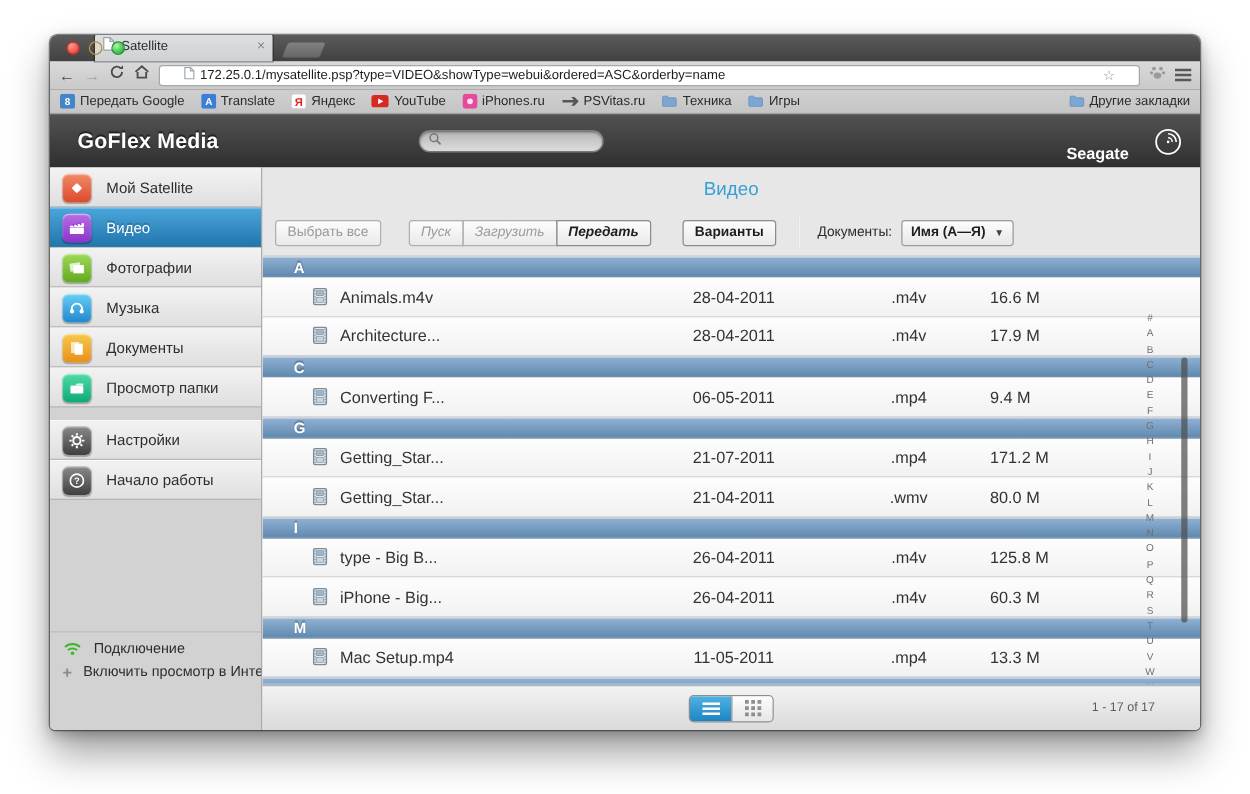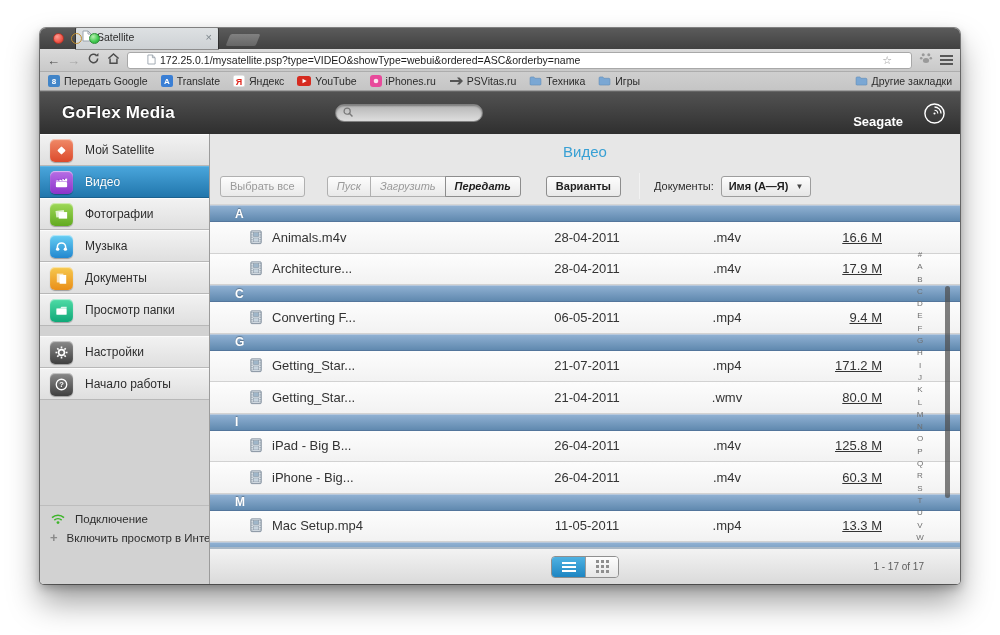--- a/index.html
+++ b/index.html
@@ -96,21 +96,21 @@
   .listarea { flex:1; overflow:hidden; position:relative; background:#ececec; border-top:1px solid #d5d5d5; }
   .section-bar { height:17px; background:linear-gradient(#8fb0d2,#6089af); border-top:1px solid #b7c8dc;
     border-bottom:1px solid #54769c; display:flex; align-items:center; }
   .section-letter { color:#fff; font-size:12px; font-weight:bold; padding-left:25px; text-shadow:0 -1px 1px rgba(0,0,0,.3); }
   .file-row { height:31.5px; background:linear-gradient(#fdfdfd,#f2f2f2); border-bottom:1px solid #d2d2d2;
     display:flex; align-items:center; font-size:13px; color:#333; }
   .c-icon { width:62px; padding-left:38px; flex:none; display:flex; align-items:center; }
   .c-name { flex:1; white-space:nowrap; overflow:hidden; }
   .c-date { width:150px; text-align:center; flex:none; }
   .c-ext { width:130px; text-align:center; flex:none; }
-  .c-size { width:90px; text-align:right; flex:none;text-decoration:underline; }
+  .c-size { width:90px; text-align:left; flex:none; }
   .c-end { width:78px; flex:none; }
 
   .alphabet { position:absolute; top:44px; right:32px; width:16px; text-align:center; z-index:5; }
   .alpha-letter { font-size:8px; line-height:12.3px; color:#6f6f6f; display:block; cursor:default; }
   .scrollbar { position:absolute; top:81px; right:10px; width:5px; height:212px; background:#4e4e4e;
     opacity:.72; border-radius:3px; z-index:6; }
 
   .list-footer { height:37px; flex:none; background:linear-gradient(#f3f3f3,#dadada); border-top:2px solid #a9b8c6;
     position:relative; display:flex; align-items:center; justify-content:center; }
   .view-toggle { display:flex; border:1px solid #8f8f8f; border-radius:4px; overflow:hidden; height:22px; }
@@ -570,21 +570,21 @@
                       <rect x="3.7" y="10.5" width="1" height="1.5"></rect>
                       <rect x="3.7" y="13" width="1" height="1.5"></rect>
                       <rect x="12.3" y="3" width="1" height="1.5"></rect>
                       <rect x="12.3" y="5.5" width="1" height="1.5"></rect>
                       <rect x="12.3" y="8" width="1" height="1.5"></rect>
                       <rect x="12.3" y="10.5" width="1" height="1.5"></rect>
                       <rect x="12.3" y="13" width="1" height="1.5"></rect>
                     </g>
                   </svg>
                 </span>
-                <span class="c-name">iPad - Big B...</span>
+                <span class="c-name">type - Big B...</span>
                 <span class="c-date">26-04-2011</span>
                 <span class="c-ext">.m4v</span>
                 <span class="c-size">125.8 M</span>
                 <span class="c-end"></span>
               </div>
               <div class="file-row">
                 <span class="c-icon">
                   <svg width="17" height="17" viewBox="0 0 18 18">
                     <rect x="3" y="2" width="11" height="13.5" rx="1" fill="#e3e9ee" stroke="#7d8b99"></rect>
                     <rect x="5.6" y="3.8" width="5.8" height="4.2" fill="#9fb6c9" stroke="#7d8b99" stroke-width=".5"></rect>

